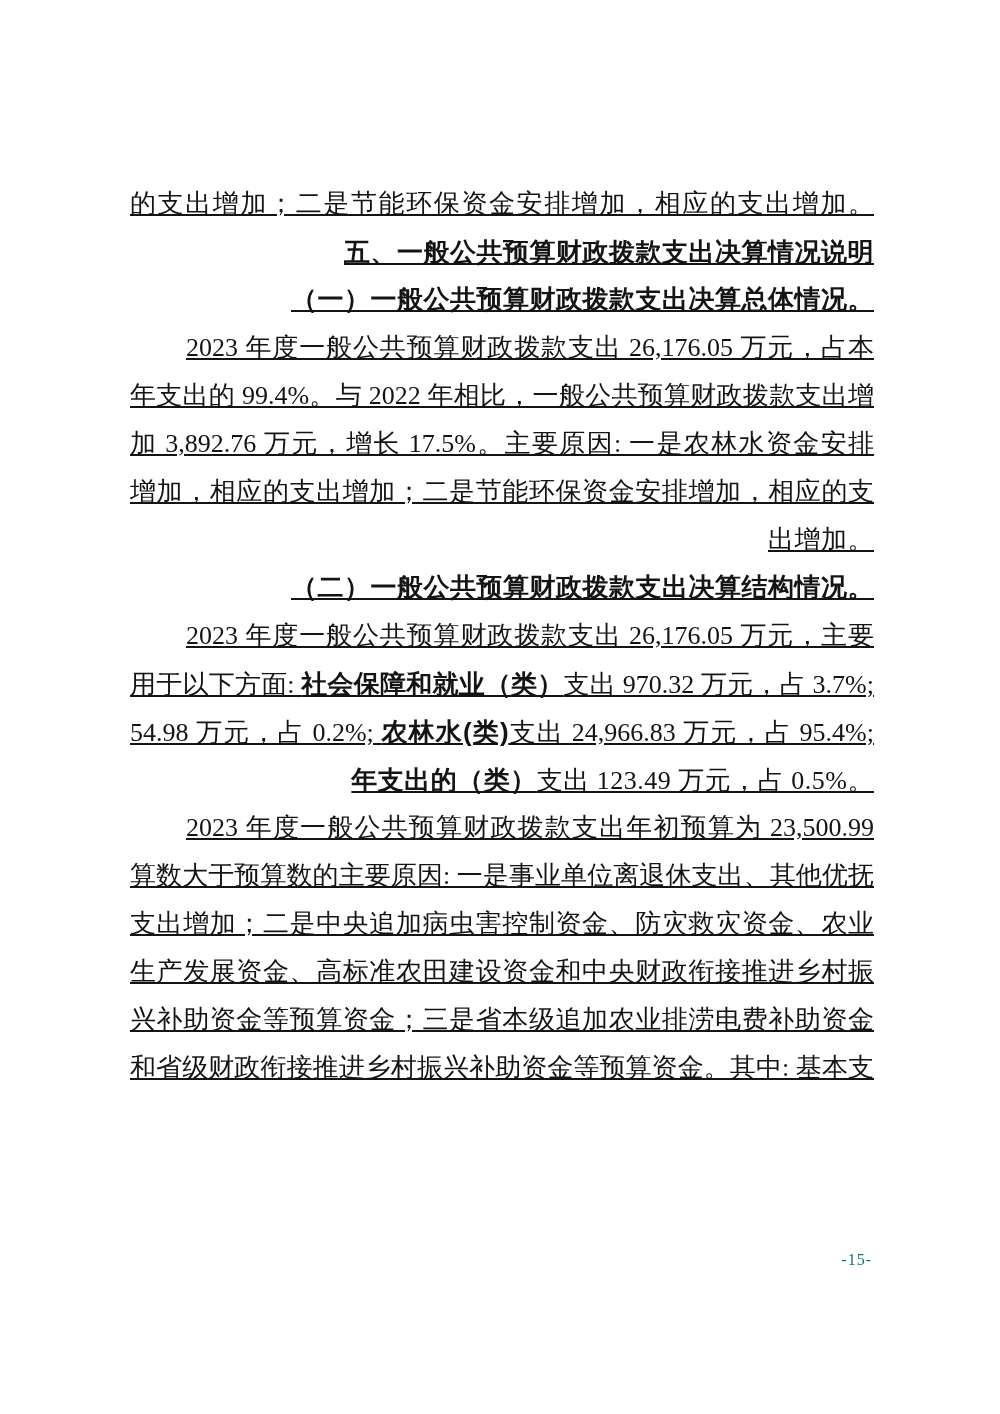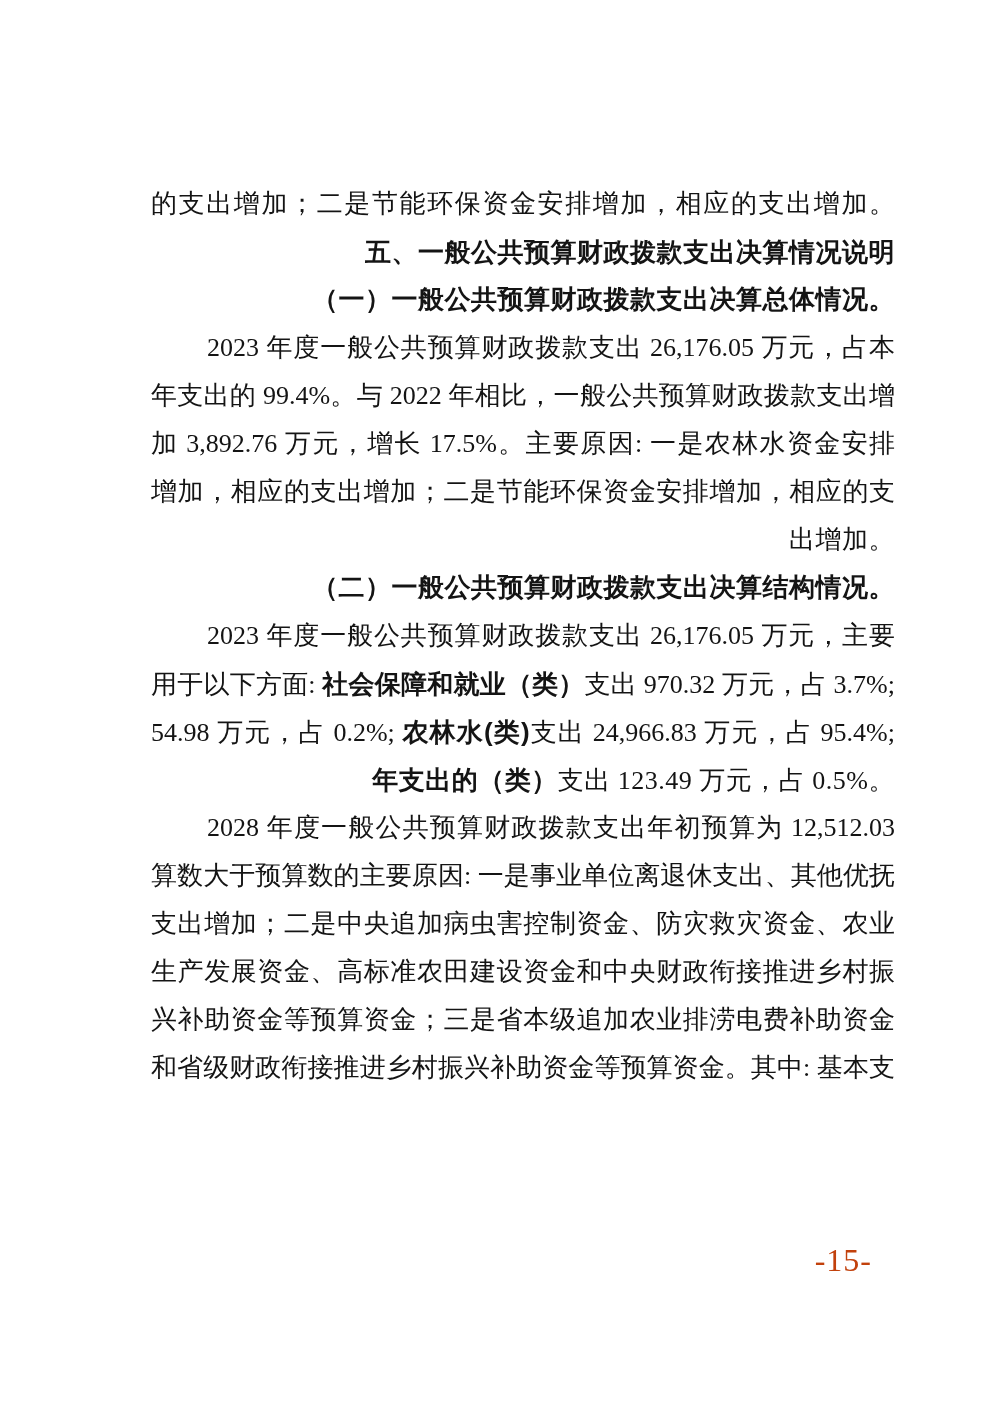--- a/index.html
+++ b/index.html
@@ -7,23 +7,24 @@
     position: relative;
     width: 1000px;
     height: 1414px;
     background: #ffffff;
     color: #141414;
     font-family: "Liberation Serif", "DejaVu Serif", serif;
     overflow: hidden;
   }
   .content {
     position: absolute;
-    left: 151px;
+    left: 130px;
     top: 180px;
     width: 744px;
+    text-decoration: underline;
   }
   .line {
     height: 48px;
     line-height: 48px;
     font-size: 26px;
     text-align: right;
     letter-spacing: 0.5px;
   }
   .line.indent { text-indent: 56px; }
   .line.justify {
@@ -37,45 +38,45 @@
     font-weight: bold;
   }
   .b {
     font-weight: bold;
     font-family: "Liberation Sans", "DejaVu Sans", sans-serif;
   }
   .page-number {
     position: absolute;
     top: 1245px;
     right: 128px;
-    font-size: 32px;
+    font-size: 16px;
     line-height: 30px;
     letter-spacing: 1px;
-    color: #c2410c;
+    color: #0f766e;
   }
 </style>
 </head>
 <body>
 
 <div class="page">
   <div class="content">
       <div class="line justify"><span>的支出增加；二是节能环保资金安排增加，相应的支出增加。</span></div>
       <div class="line indent heading gothic"><span>五、一般公共预算财政拨款支出决算情况说明</span></div>
       <div class="line indent heading"><span>（一）一般公共预算财政拨款支出决算总体情况。</span></div>
       <div class="line indent justify"><span>2023 年度一般公共预算财政拨款支出 26,176.05 万元，占本</span></div>
       <div class="line justify"><span>年支出的 99.4%。与 2022 年相比，一般公共预算财政拨款支出增</span></div>
       <div class="line justify"><span>加 3,892.76 万元，增长 17.5%。主要原因: 一是农林水资金安排</span></div>
       <div class="line justify"><span>增加，相应的支出增加；二是节能环保资金安排增加，相应的支</span></div>
       <div class="line"><span>出增加。</span></div>
       <div class="line indent heading"><span>（二）一般公共预算财政拨款支出决算结构情况。</span></div>
       <div class="line indent justify"><span>2023 年度一般公共预算财政拨款支出 26,176.05 万元，主要</span></div>
       <div class="line justify"><span>用于以下方面: </span><span class="b">社会保障和就业（类）</span><span>支出 970.32 万元，占 3.7%;</span></div>
       <div class="line justify"><span>54.98 万元，占 0.2%; </span><span class="b">农林水(类)</span><span>支出 24,966.83 万元，占 95.4%;</span></div>
       <div class="line"><span class="b">年支出的（类）</span><span>支出 123.49 万元，占 0.5%。</span></div>
-      <div class="line indent justify"><span>2028 年度一般公共预算财政拨款支出年初预算为 12,512.03</span></div>
+      <div class="line indent justify"><span>2023 年度一般公共预算财政拨款支出年初预算为 23,500.99</span></div>
       <div class="line justify"><span>算数大于预算数的主要原因: 一是事业单位离退休支出、其他优抚</span></div>
       <div class="line justify"><span>支出增加；二是中央追加病虫害控制资金、防灾救灾资金、农业</span></div>
       <div class="line justify"><span>生产发展资金、高标准农田建设资金和中央财政衔接推进乡村振</span></div>
       <div class="line justify"><span>兴补助资金等预算资金；三是省本级追加农业排涝电费补助资金</span></div>
       <div class="line justify"><span>和省级财政衔接推进乡村振兴补助资金等预算资金。其中: 基本支</span></div>
     </div>
   <div class="page-number">-15-</div>
 </div>
 
 </body></html>

